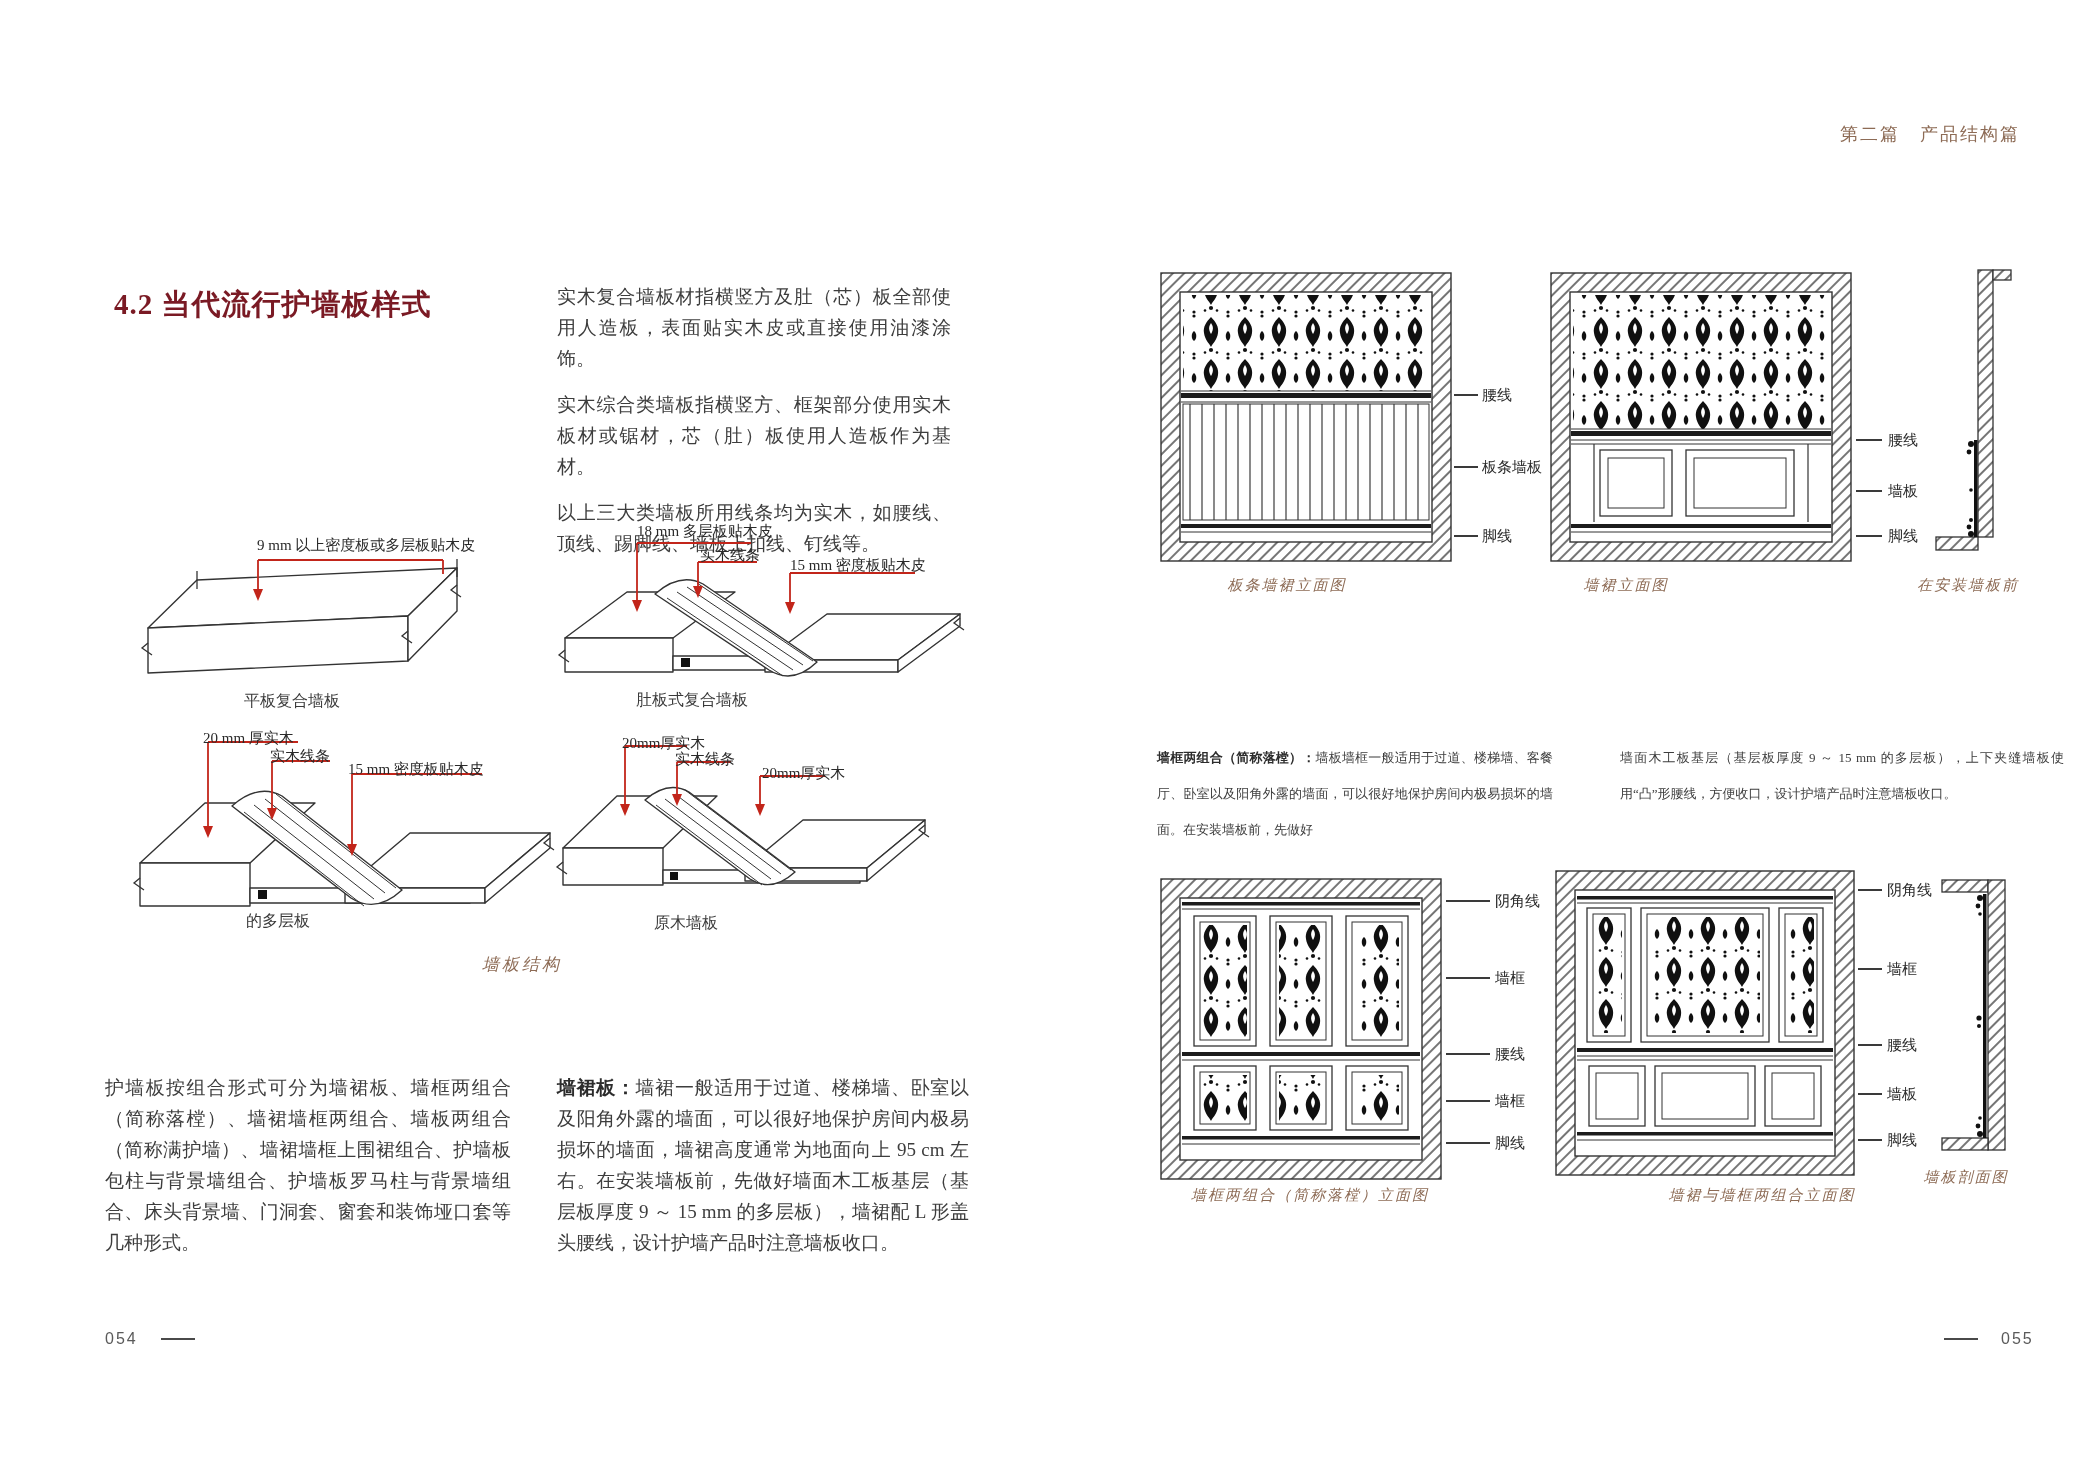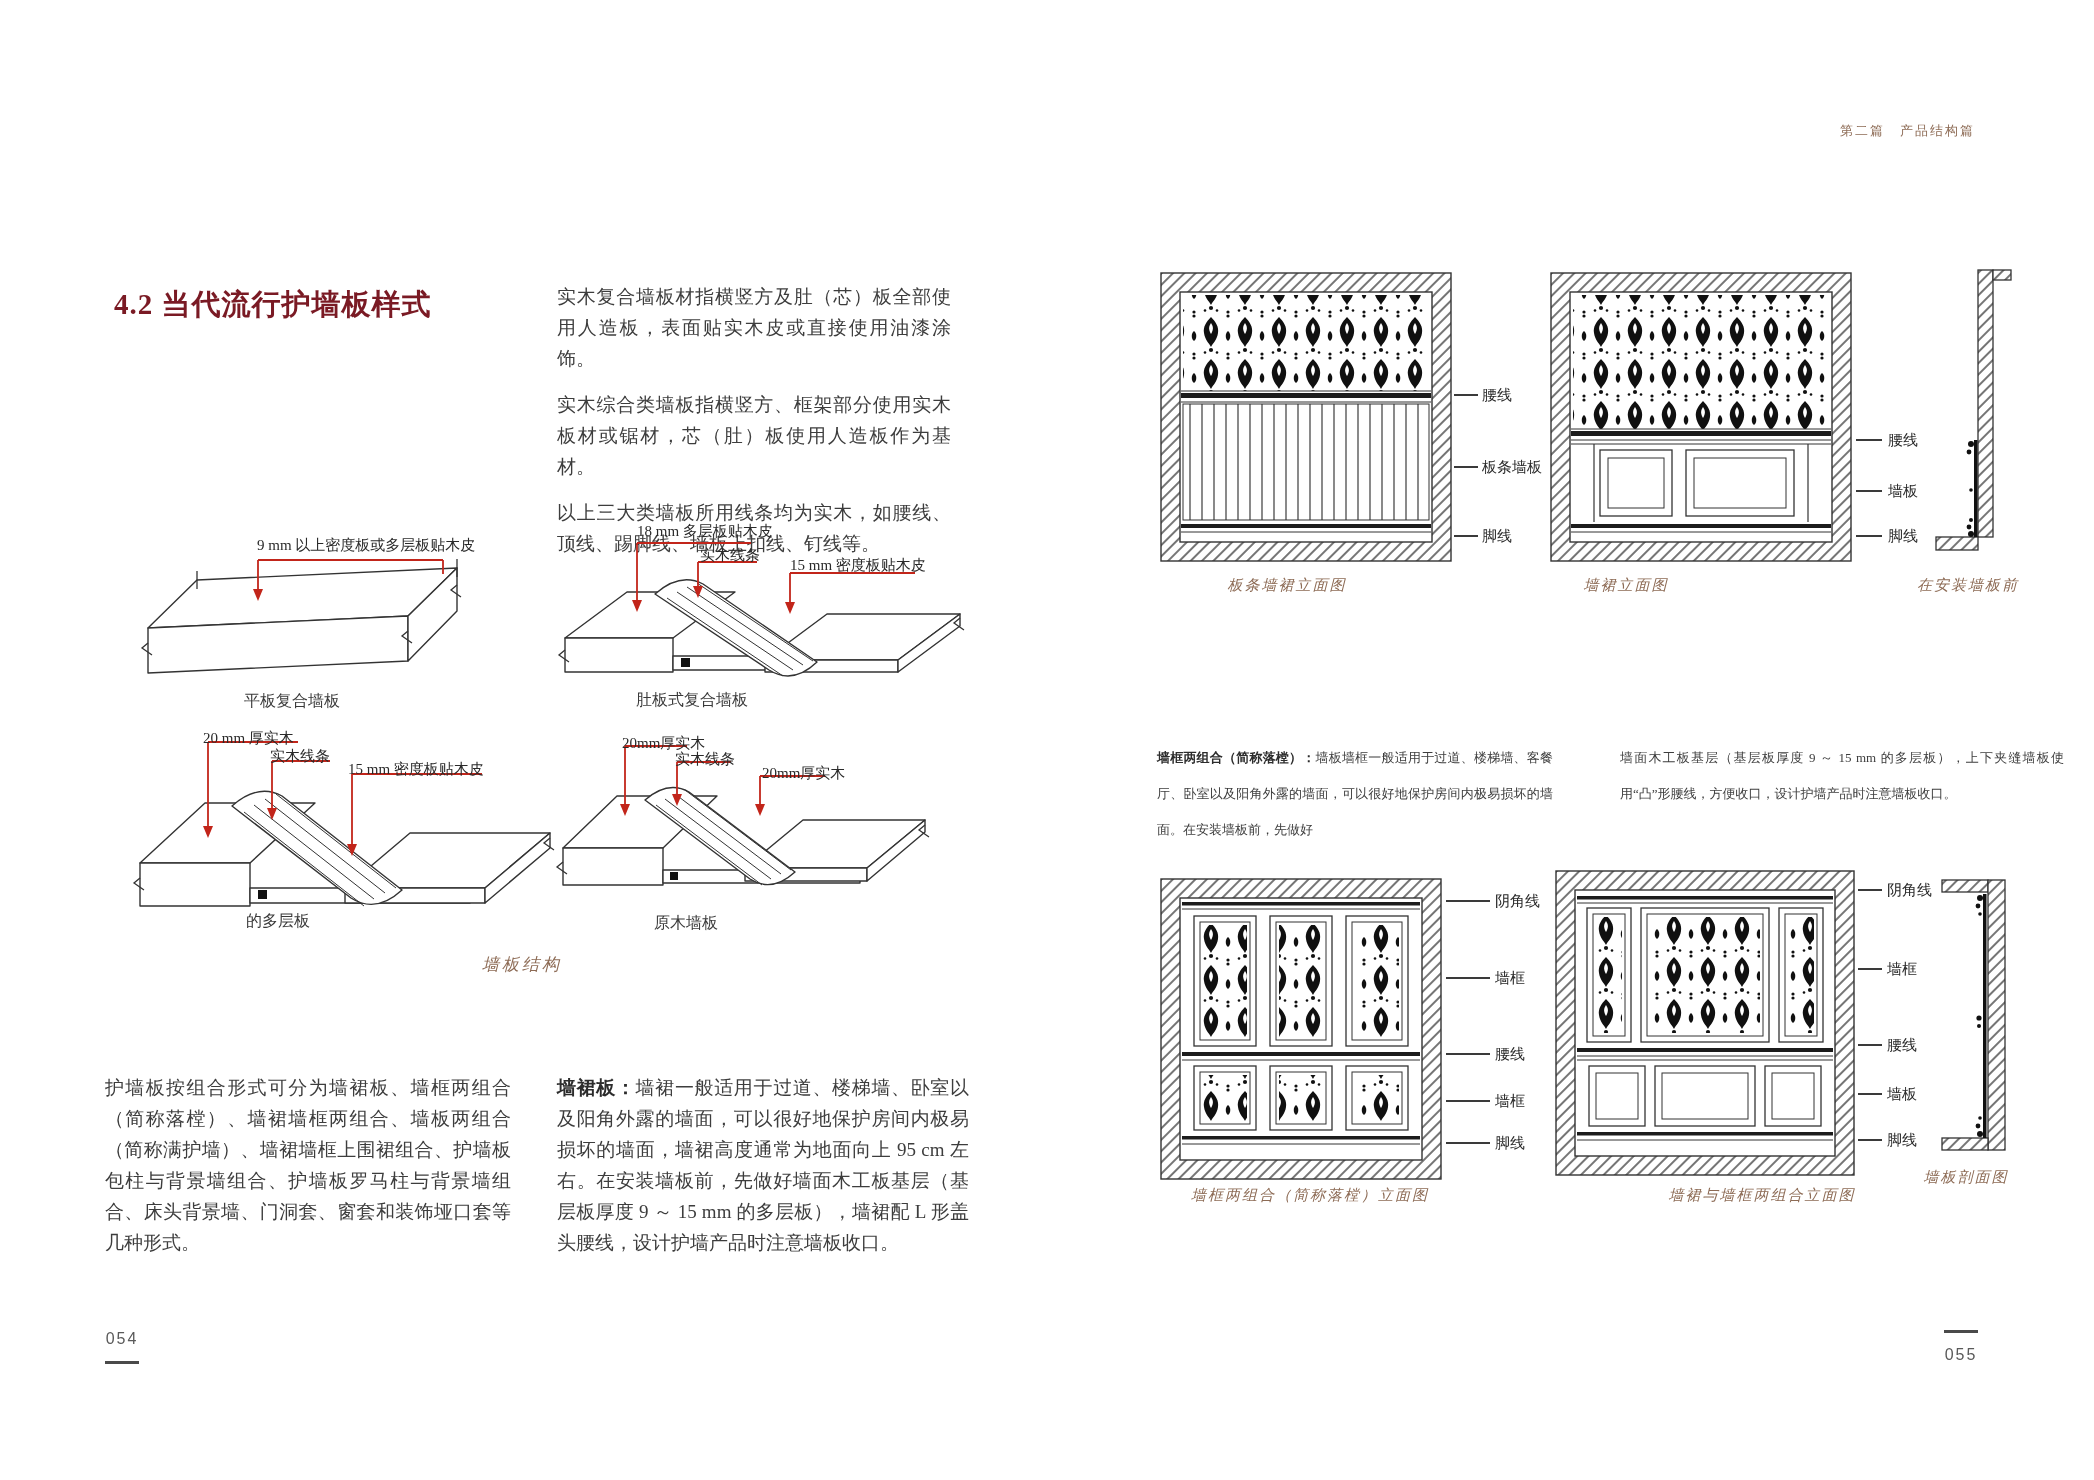--- a/index.html
+++ b/index.html
@@ -1,33 +1,33 @@
 <!DOCTYPE html>
 <html><head>
 <meta charset="utf-8">
 <style>
   html,body{margin:0;padding:0;background:#ffffff;}
   #page{position:relative;width:2094px;height:1480px;background:#fff;overflow:hidden;
         font-family:"Liberation Serif","DejaVu Serif",serif;color:#3d3d3d;}
   .abs{position:absolute;}
-  .hdr{font-size:13px;color:#8d6b55;letter-spacing:2px;white-space:nowrap;font-family:Liberation Serif, serif;}
+  .hdr{font-size:18px;color:#8d6b55;letter-spacing:2px;white-space:nowrap;font-family:Liberation Serif, serif;}
   .title{font-size:29px;font-weight:bold;color:#7a1a24;letter-spacing:1px;white-space:nowrap;margin-left:7px;}
   .para{font-size:19px;line-height:31px;text-align:justify;}
   .para p{margin:0 0 15px 0;}
   .rpara{font-size:13px;line-height:36px;text-align:justify;}
   .lead{font-weight:bold;color:#2c2c2c;}
   .dlabel{position:absolute;font-size:15px;color:#2a2a2a;white-space:nowrap;}
   .dcap{position:absolute;font-size:16px;color:#3a3a3a;white-space:nowrap;transform:translateX(-50%);font-family:Liberation Serif, serif;}
   .figcap{position:absolute;font-size:15px;color:#8d6b55;white-space:nowrap;transform:translateX(-50%);
           font-style:italic;letter-spacing:2px;}
   .bigfigcap{position:absolute;font-size:17px;color:#8d6b55;white-space:nowrap;transform:translateX(-50%);
           font-style:italic;letter-spacing:3px;}
   .leader{position:absolute;height:1.5px;background:#3a3a3a;}
-  .pgnum{position:absolute;display:flex;align-items:center;gap:13px;
-         font-family:"Liberation Sans","DejaVu Sans",sans-serif;font-size:16px;color:#5a5a5a;letter-spacing:2px;flex-direction:column;}
+  .pgnum{position:absolute;display:flex;align-items:center;gap:23px;
+         font-family:"Liberation Sans","DejaVu Sans",sans-serif;font-size:16px;color:#5a5a5a;letter-spacing:2px;}
   .dash{width:34px;height:2.5px;background:#4a4a4a;}
   svg{display:block;}
 </style>
 </head>
 <body>
 
 <div id="page">
 
   <svg width="0" height="0" style="position:absolute">
     <defs>

